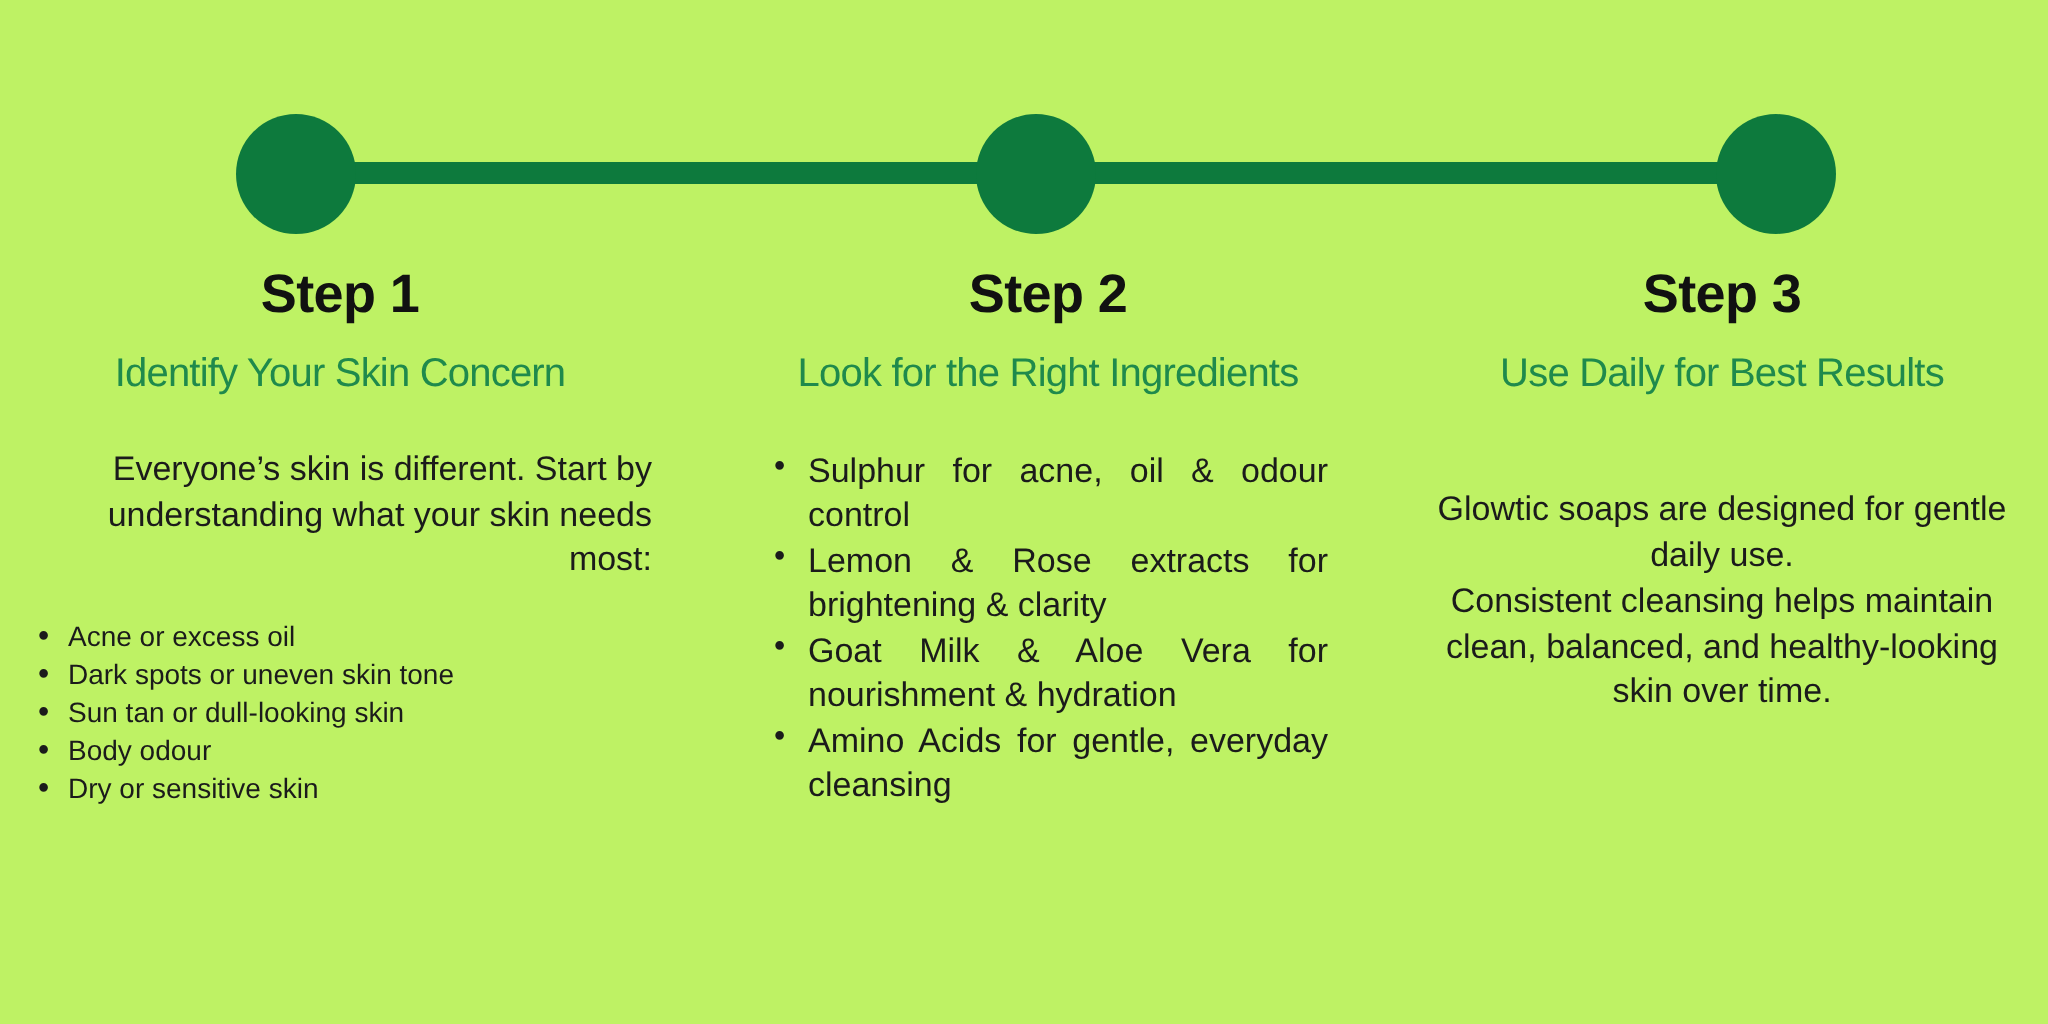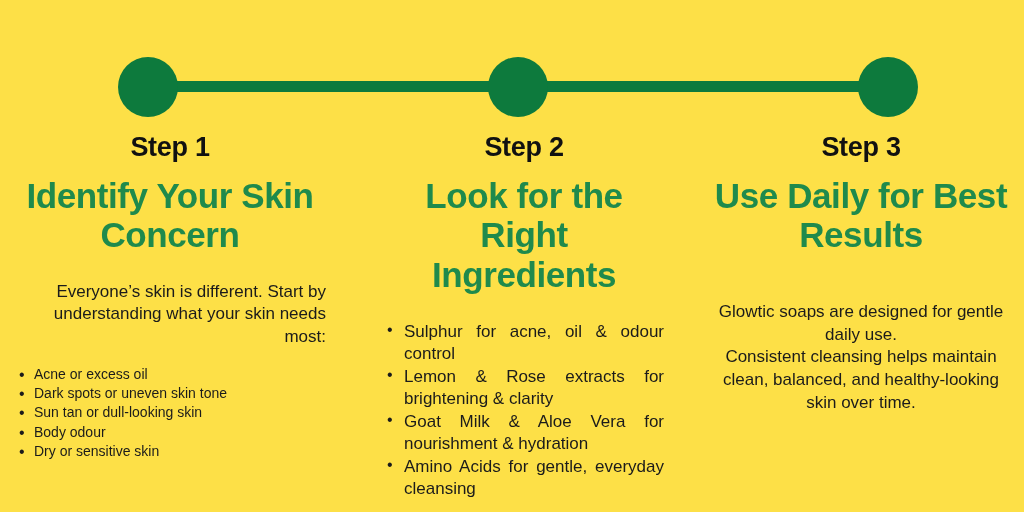--- a/index.html
+++ b/index.html
@@ -13,21 +13,21 @@
     overflow: hidden;
     font-family: "Liberation Sans", sans-serif;
     color: #1b1b1b;
     -webkit-font-smoothing: antialiased;
   }
 
   .infographic {
     position: relative;
     width: 1024px;
     height: 512px;
-    background: #fde047;
+    background: #bef264;
   }
 
   
   .timeline {
     position: absolute;
     left: 0;
     top: 0;
     width: 1024px;
     height: 140px;
     pointer-events: none;
@@ -74,22 +74,22 @@
     font-size: 27px;
     font-weight: bold;
     color: #111111;
     letter-spacing: -0.3px;
     line-height: 1.1;
     margin: 0;
   }
 
   .step-title {
     text-align: center;
-    font-size: 35px;
-    font-weight: bold;
+    font-size: 20px;
+    font-weight: normal;
     color: #1F8A4C;
     line-height: 1.13;
     letter-spacing: -0.4px;
     margin: 13px 0 0 0;
   }
   .col-3 .step-title { color: #1F8A4C; }
 
   .intro {
     font-size: 17px;
     line-height: 1.32;

